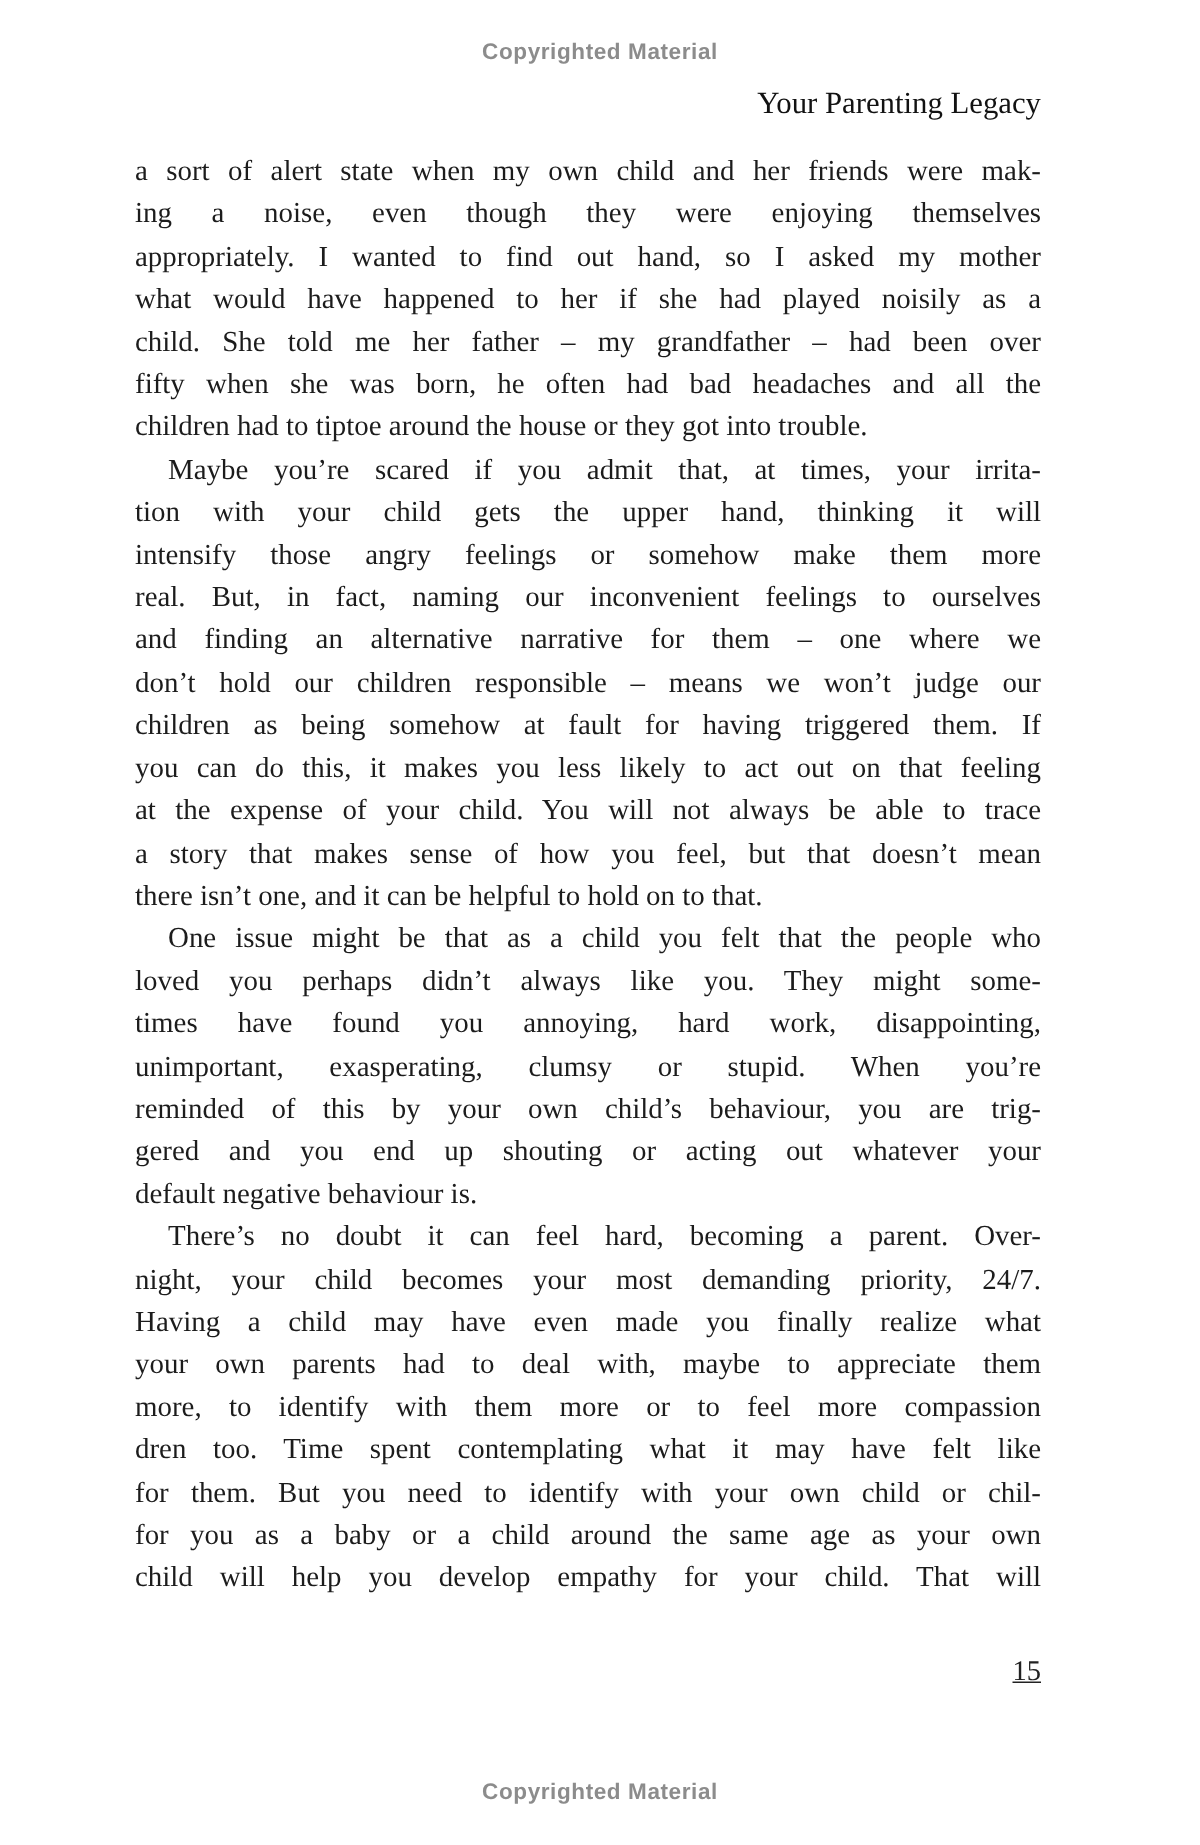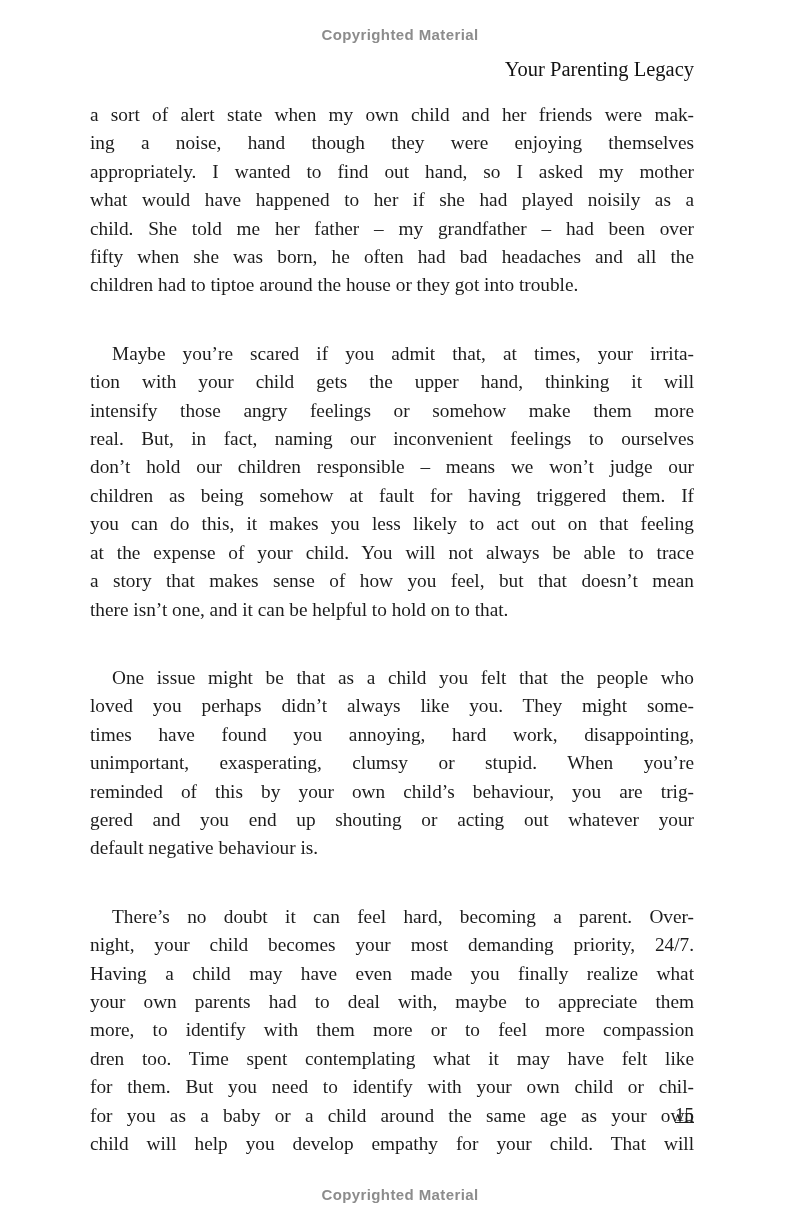--- a/index.html
+++ b/index.html
@@ -41,21 +41,21 @@
   .body-text {
     position: absolute;
     left: 90px;
     top: 101px;
     width: 604px;
     font-size: 19.3px;
     line-height: 28.4px;
     color: #1c1c1c;
   }
   .para { margin: 0; }
-  .para.indent .line:first-child { text-indent: 22px; margin-top: 40px; }
+  .para.indent .line:first-child { text-indent: 22px; }
   .line {
     text-align: justify;
     text-align-last: justify;
   }
   .line.no-stretch { text-align-last: left; }
   .page-number {
     position: absolute;
     left: 90px;
     top: 1104px;
     width: 604px;
@@ -70,32 +70,33 @@
 <body>
 
 <div class="page">
   <div class="copyright-band copyright-top">Copyrighted Material</div>
 
   <div class="running-header">Your Parenting Legacy</div>
 
   <div class="body-text">
       <div class="para">
         <div class="line">a sort of alert state when my own child and her friends were mak-</div>
-        <div class="line">ing a noise, hand though they were enjoying themselves</div>
+        <div class="line">ing a noise, even though they were enjoying themselves</div>
         <div class="line">appropriately. I wanted to find out hand, so I asked my mother</div>
         <div class="line">what would have happened to her if she had played noisily as a</div>
         <div class="line">child. She told me her father – my grandfather – had been over</div>
         <div class="line">fifty when she was born, he often had bad headaches and all the</div>
         <div class="line no-stretch">children had to tiptoe around the house or they got into trouble.</div>
       </div>
       <div class="para indent">
         <div class="line">Maybe you’re scared if you admit that, at times, your irrita-</div>
         <div class="line">tion with your child gets the upper hand, thinking it will</div>
         <div class="line">intensify those angry feelings or somehow make them more</div>
         <div class="line">real. But, in fact, naming our inconvenient feelings to ourselves</div>
+        <div class="line">and finding an alternative narrative for them – one where we</div>
         <div class="line">don’t hold our children responsible – means we won’t judge our</div>
         <div class="line">children as being somehow at fault for having triggered them. If</div>
         <div class="line">you can do this, it makes you less likely to act out on that feeling</div>
         <div class="line">at the expense of your child. You will not always be able to trace</div>
         <div class="line">a story that makes sense of how you feel, but that doesn’t mean</div>
         <div class="line no-stretch">there isn’t one, and it can be helpful to hold on to that.</div>
       </div>
       <div class="para indent">
         <div class="line">One issue might be that as a child you felt that the people who</div>
         <div class="line">loved you perhaps didn’t always like you. They might some-</div>

